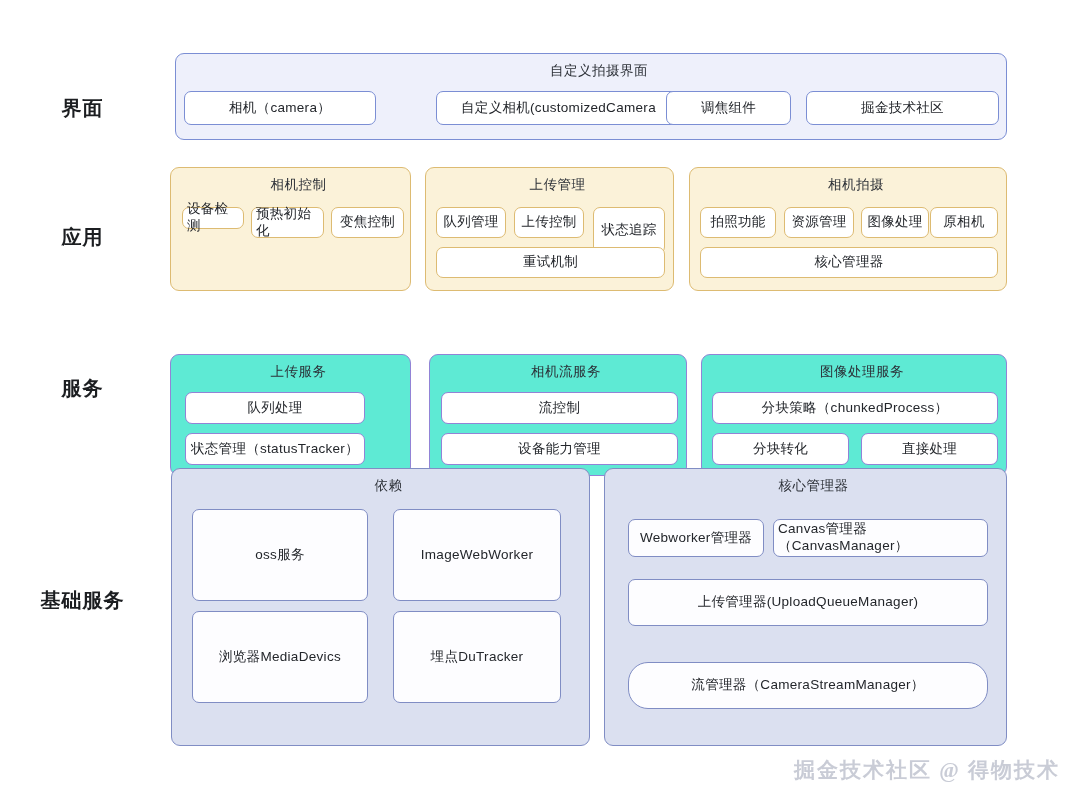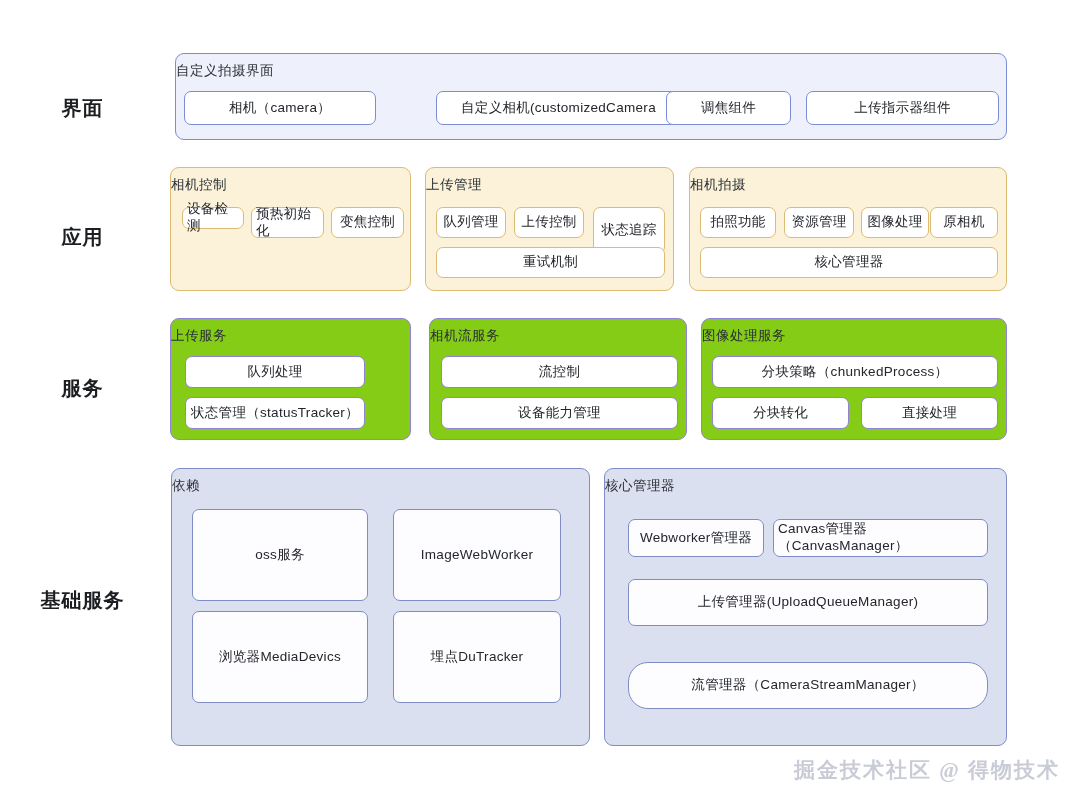--- a/index.html
+++ b/index.html
@@ -40,24 +40,26 @@
     border-radius: 9px;
     box-sizing: border-box;
     border-width: 1.6px;
     border-style: solid;
   }
   .panel-title {
     position: absolute;
     top: 9px;
     left: 0;
     right: 4px;
+    text-align: center;
     font-size: 13.5px;
     color: #2b2f36;
     letter-spacing: .5px;
     line-height: 1.2;
+    padding-left: 20px;
   }
 
   
   .node {
     position: absolute;
     box-sizing: border-box;
     background: #ffffff;
     border-radius: 7px;
     border-width: 1.5px;
     border-style: solid;
@@ -72,21 +74,21 @@
     padding: 8px 4px;
   }
 
   
   .theme-ui        { background: #eef0fb; border-color: #7b8ed4; }
   .theme-ui .node  { border-color: #7b8ed4; }
 
   .theme-app       { background: #fbf2d9; border-color: #ddbb72; }
   .theme-app .node { border-color: #ddbb72; }
 
-  .theme-svc       { background: #84cc16; border-color: #9283d6; }
+  .theme-svc       { background: #5eead4; border-color: #9283d6; margin-top: 36px; }
   .theme-svc .node { border-color: #9283d6; }
 
   .theme-base        { background: #dbe0f0; border-color: #808dc4; }
   .theme-base .node  { border-color: #808dc4; background: #fdfdff; }
 
   
   #watermark {
     position: absolute;
     right: 20px;
     bottom: 12px;
@@ -105,21 +107,21 @@
 <div id="diagram">
     <div class="row-label" style="top: 108px;">界面</div>
     <div class="row-label" style="top: 237px;">应用</div>
     <div class="row-label" style="top: 388px;">服务</div>
     <div class="row-label" style="top: 600px;">基础服务</div>
     <div class="panel theme-ui" style="left: 175px; top: 53px; width: 832px; height: 87px;">
       <div class="panel-title">自定义拍摄界面</div>
       <div class="node" style="left: 8px; top: 37px; width: 192px; height: 34px;">相机（camera）</div>
       <div class="node" style="left: 216px; top: 37px; width: 245px; height: 34px; margin-left: 44px;">自定义相机(customizedCamera</div>
       <div class="node" style="left: 490px; top: 37px; width: 125px; height: 34px;">调焦组件</div>
-      <div class="node" style="left: 630px; top: 37px; width: 193px; height: 34px;">上传指示器组件</div>
+      <div class="node" style="left: 630px; top: 37px; width: 193px; height: 34px;">掘金技术社区</div>
     </div>
     <div class="panel theme-app" style="left: 170px; top: 167px; width: 241px; height: 124px;">
       <div class="panel-title">相机控制</div>
       <div class="node" style="left: 11px; top: 39px; width: 62px; height: 22px;">设备检测</div>
       <div class="node" style="left: 80px; top: 39px; width: 73px; height: 31px;">预热初始化</div>
       <div class="node" style="left: 160px; top: 39px; width: 73px; height: 31px;">变焦控制</div>
     </div>
     <div class="panel theme-app" style="left: 425px; top: 167px; width: 249px; height: 124px;">
       <div class="panel-title">上传管理</div>
       <div class="node" style="left: 10px; top: 39px; width: 70px; height: 31px;">队列管理</div>

